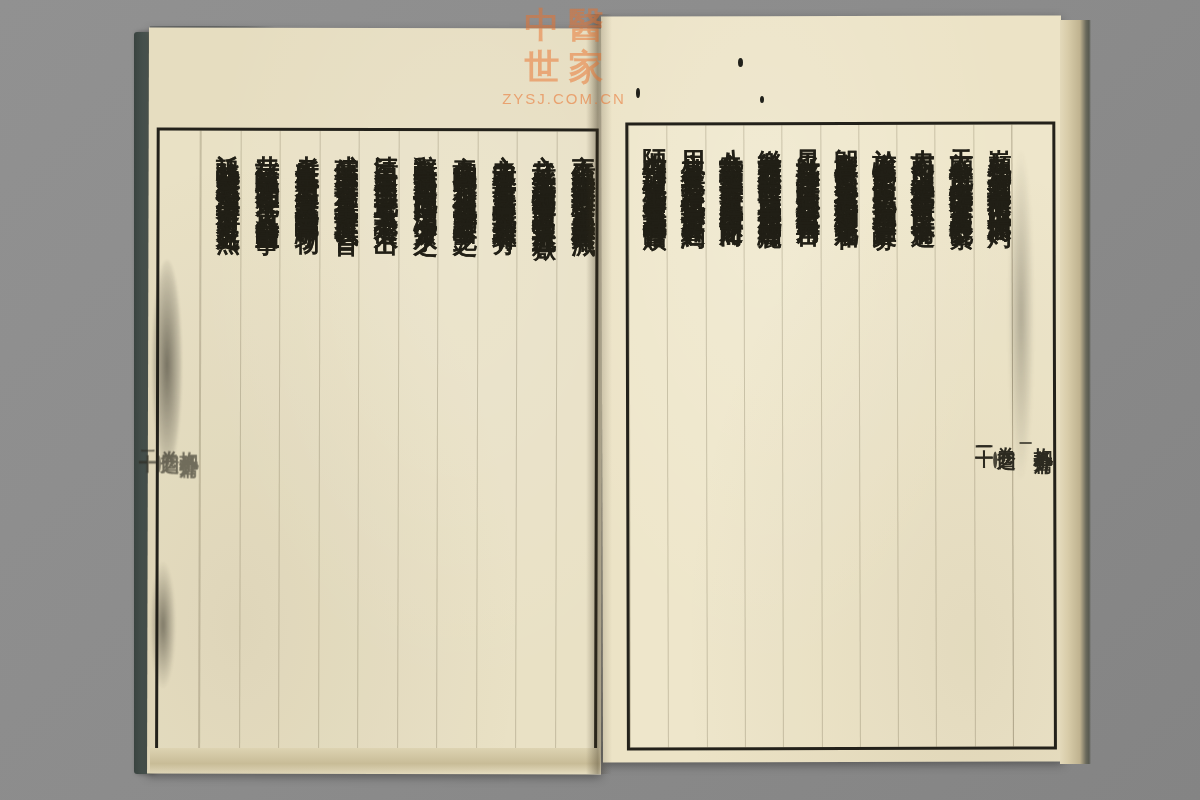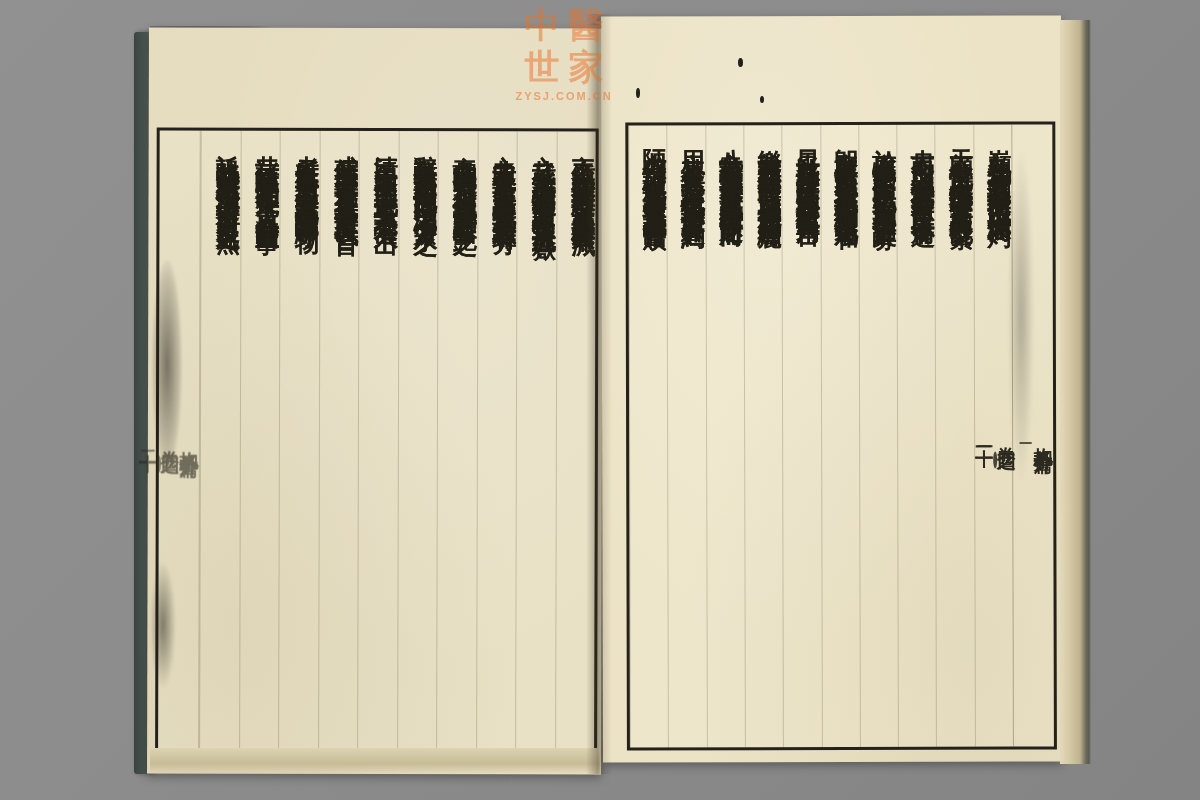--- a/index.html
+++ b/index.html
@@ -95,21 +95,21 @@
     background:radial-gradient(ellipse,rgba(30,28,20,.28),transparent 72%);filter:blur(1.5px);}
   .speck{position:absolute;background:#20201a;border-radius:50%;}
 
   
   .watermark{
     position:absolute;left:503px;top:6px;width:122px;height:102px;
     display:flex;flex-direction:column;align-items:center;
     color:rgba(233,112,42,.5);pointer-events:none;
   }
   .wm-grid{display:grid;grid-template-columns:38px 38px;grid-gap:2px 6px;font-size:35px;font-weight:bold;line-height:40px;text-align:center;}
-  .wm-caption{font-size:11px;letter-spacing:2px;font-weight:bold;margin-top:2px;font-family:"Liberation Sans","DejaVu Sans",sans-serif;color:rgba(233,112,42,.55);}
+  .wm-caption{font-size:15px;letter-spacing:2px;font-weight:normal;margin-top:2px;font-family:"Liberation Sans","DejaVu Sans",sans-serif;color:rgba(233,112,42,.55);}
 </style>
 </head>
 <body>
 
 <div id="scene">
 
   <div class="cover-sliver-left"></div>
   <div class="corner-smudge"></div>
 
   <div class="leaf leaf-left">

